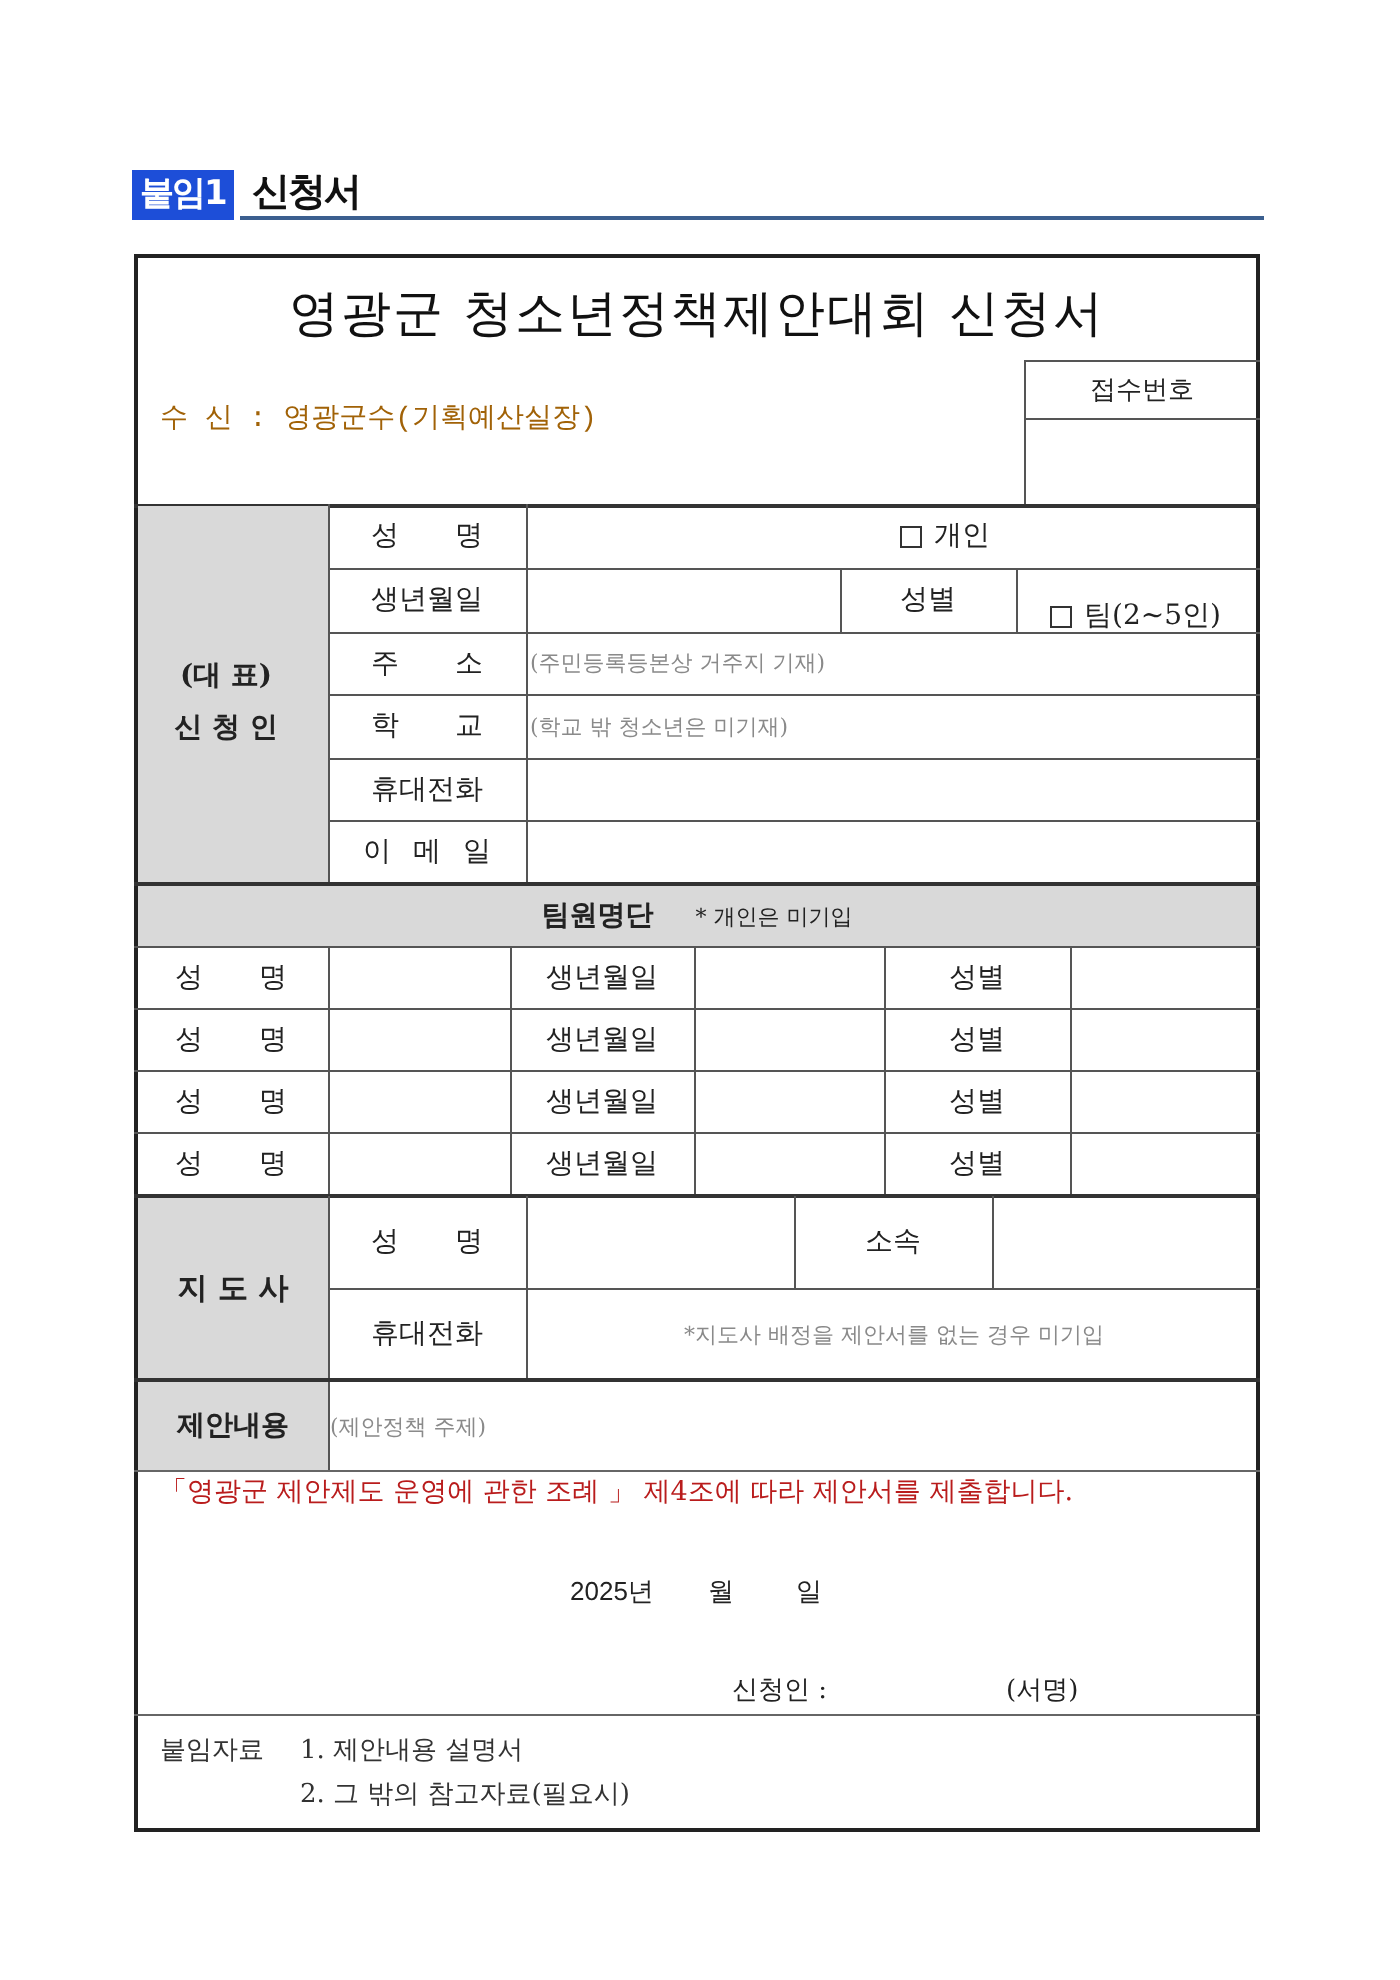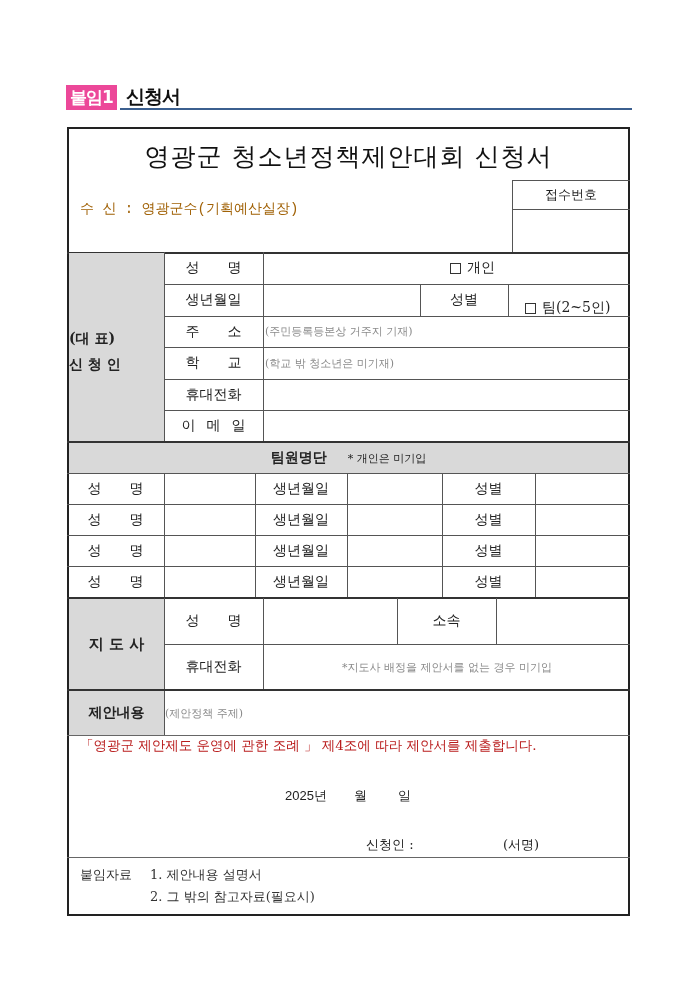--- a/index.html
+++ b/index.html
@@ -1,18 +1,18 @@
 <!DOCTYPE html>
 <html><head>
 <meta charset="utf-8">
 <style>
   * { box-sizing: border-box; margin: 0; padding: 0; }
   body { width: 700px; height: 990px; background: #ffffff; position: relative; font-family: "DejaVu Serif", "Liberation Serif", serif; color: #222; overflow: hidden; }
   .abs { position: absolute; }
-  .hdr-badge { left: 66px; top: 85px; height: 25px; padding: 0 4px; background: #ec4899; color: #fff; font-family: "DejaVu Sans", sans-serif; font-weight: bold; font-size: 17px; line-height: 25px; letter-spacing: -1px; }
+  .hdr-badge { left: 66px; top: 85px; height: 25px; padding: 0 4px; background: #1d4ed8; color: #fff; font-family: "DejaVu Sans", sans-serif; font-weight: bold; font-size: 17px; line-height: 25px; letter-spacing: -1px; }
   .hdr-title { left: 126px; top: 84px; font-family: "DejaVu Sans", sans-serif; font-weight: bold; font-size: 19px; line-height: 25px; color: #111; letter-spacing: -1px; }
   .hdr-line { left: 120px; top: 108px; width: 512px; height: 2px; background: #3b5f8f; }
   .frame { left: 67px; top: 127px; width: 563px; height: 789px; border: 2px solid #222; }
   .cell { position: absolute; border-color: #555; border-style: solid; border-width: 0; display: flex; align-items: center; justify-content: center; font-size: 14px; }
   .gray { background: #d9d9d9; }
   .hline { position: absolute; height: 1px; background: #555; }
   .vline { position: absolute; width: 1px; background: #555; }
   .thick-h { position: absolute; height: 2px; background: #333; }
   .hint { color: #8a8a8a; font-size: 11px; }
   .lbl { font-size: 14px; color: #222; }
@@ -36,21 +36,21 @@
 <div class="vline" style="left:512px; top:180px; height:72px;"></div>
 <div class="hline" style="left:512px; top:180px; width:118px;"></div>
 <div class="hline" style="left:512px; top:209px; width:118px;"></div>
 <div class="abs" style="left:512px; top:186px; width:118px; text-align:center; font-size:13px; font-family:'DejaVu Sans', sans-serif;">접수번호</div>
 <div class="abs" style="left:513px; top:210px; width:116px; height:42px;"></div>
 
 <div class="thick-h" style="left:67px; top:252px; width:563px;"></div>
 <div class="abs gray" style="left:69px; top:253px; width:95px; height:189px;"></div>
 <div class="vline" style="left:164px; top:252px; height:190px;"></div>
 <div class="vline" style="left:263px; top:252px; height:190px;"></div>
-<div class="abs bold" style="left:69px; top:325px; width:88px; font-size:14px; line-height:26px;">
+<div class="abs bold" style="left:69px; top:325px; width:88px; text-align:center; font-size:14px; line-height:26px;">
   <div>(대   표)</div>
   <div>신 청 인</div>
 </div>
 
 <div class="hline" style="left:164px; top:284px; width:466px;"></div>
 <div class="hline" style="left:164px; top:316px; width:466px;"></div>
 <div class="hline" style="left:164px; top:347px; width:466px;"></div>
 <div class="hline" style="left:164px; top:379px; width:466px;"></div>
 <div class="hline" style="left:164px; top:410px; width:466px;"></div>
 

